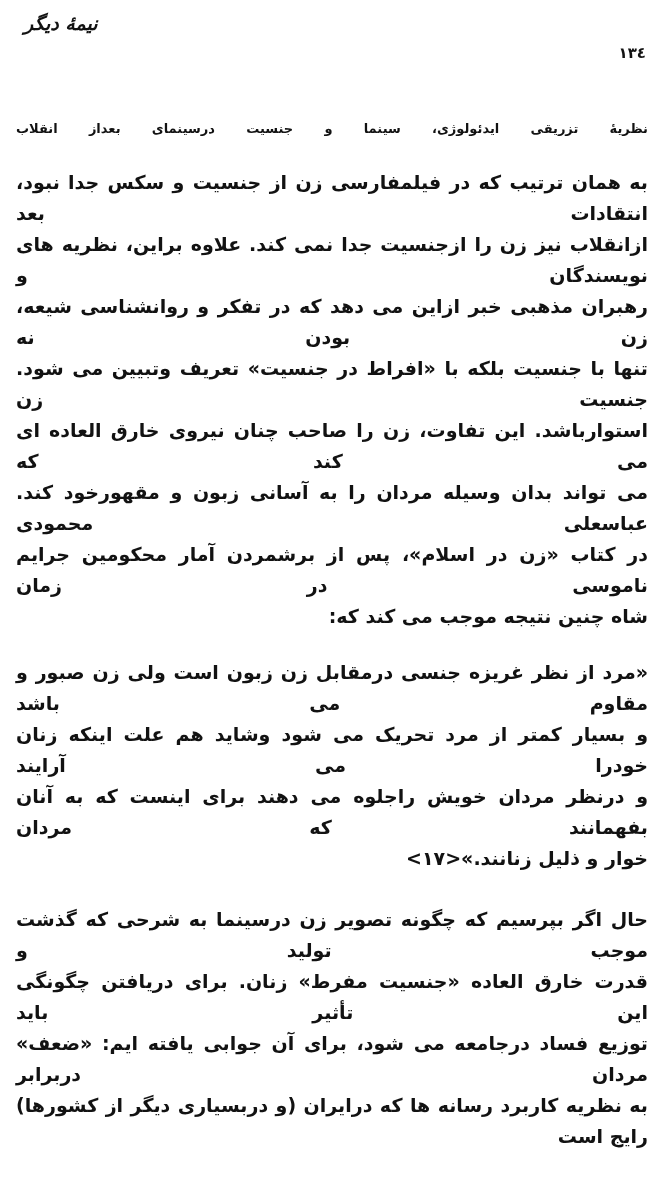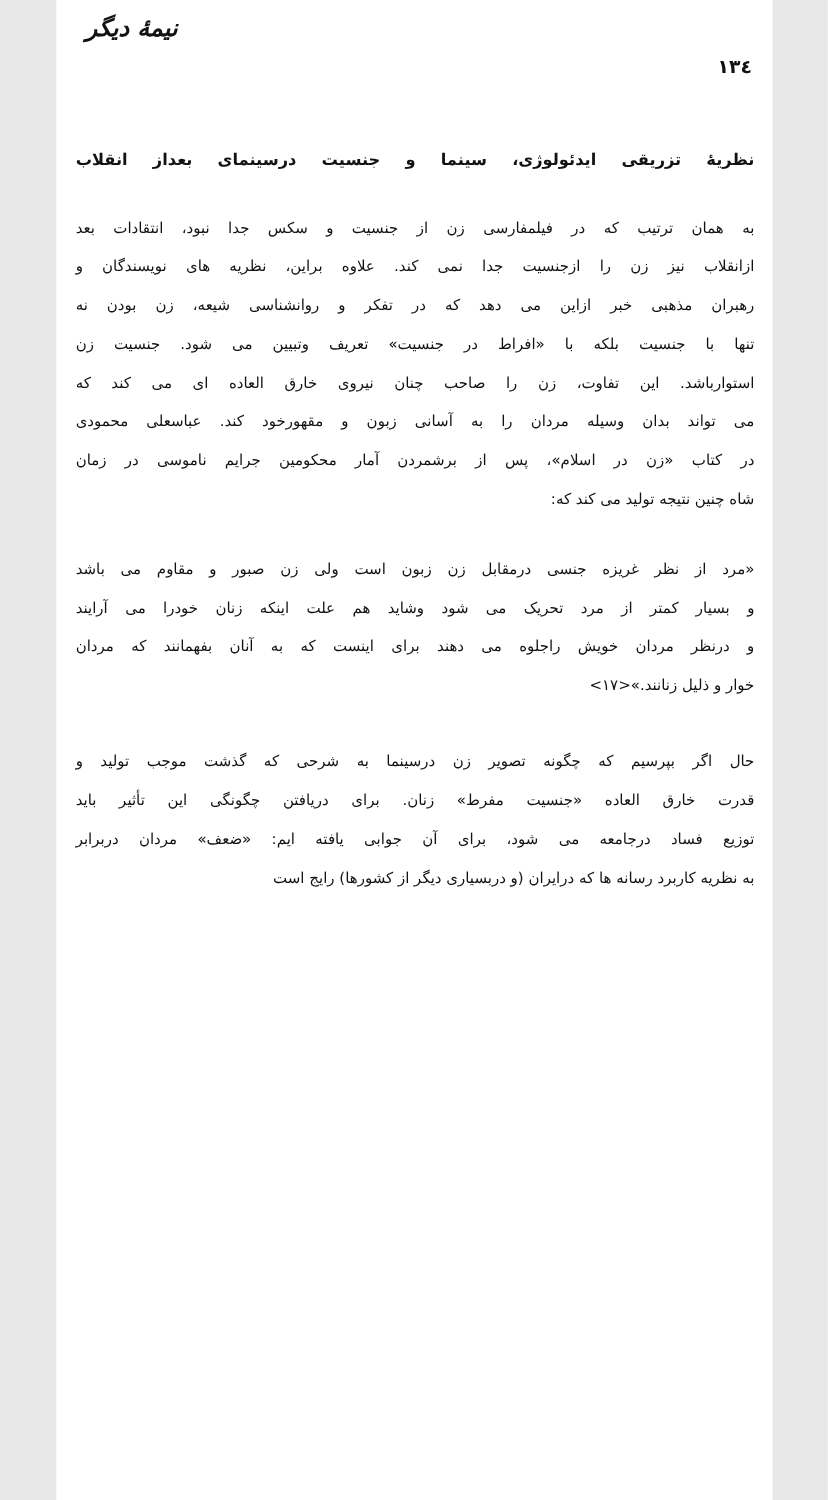--- a/index.html
+++ b/index.html
@@ -1,18 +1,18 @@
 <!DOCTYPE html>
 <html lang="fa" dir="rtl"><head>
 <meta charset="utf-8">
 <style>
   html, body { margin: 0; padding: 0; background: #e8e8e8; }
   .page {
     position: relative;
-    width: 573px;
+    width: 662px;
     height: 1200px;
     margin: 0 auto;
     background: #ffffff;
     color: #121212;
     font-family: "DejaVu Sans", sans-serif;
     direction: rtl;
     box-sizing: border-box;
     padding: 0 14px 0 16px;
     overflow: hidden;
   }
@@ -43,22 +43,22 @@
     font-weight: bold;
     line-height: 42px;
     text-align: justify;
     text-align-last: justify;
     text-justify: inter-word;
   }
   .body-text { margin-top: 17px; }
   .para {
     margin: 0;
     padding: 0;
-    font-size: 12px;
-    font-weight: normal;
+    font-size: 19px;
+    font-weight: bold;
     line-height: 31px;
   }
   .para + .para { margin-top: 25px; }
   .para.quote { margin-top: 25px; }
   .para.after-quote { margin-top: 30px; }
   .line {
     text-align: justify;
     text-align-last: justify;
     text-justify: inter-word;
     white-space: normal;
@@ -79,21 +79,21 @@
 
   <main class="body-text">
     <div class="para">
         <div class="line">به همان ترتیب که در فیلمفارسی زن از جنسیت و سکس جدا نبود، انتقادات بعد</div>
         <div class="line">ازانقلاب نیز زن را ازجنسیت جدا نمی کند. علاوه براین، نظریه های نویسندگان و</div>
         <div class="line">رهبران مذهبی خبر ازاین می دهد که در تفکر و روانشناسی شیعه، زن بودن نه</div>
         <div class="line">تنها با جنسیت بلکه با «افراط در جنسیت» تعریف وتبیین می شود. جنسیت زن</div>
         <div class="line">استوارباشد. این تفاوت، زن را صاحب چنان نیروی خارق العاده ای می کند که</div>
         <div class="line">می تواند بدان وسیله مردان را به آسانی زبون و مقهورخود کند. عباسعلی محمودی</div>
         <div class="line">در کتاب «زن در اسلام»، پس از برشمردن آمار محکومین جرایم ناموسی در زمان</div>
-        <div class="line">شاه چنین نتیجه تولید می کند که:</div>
+        <div class="line">شاه چنین نتیجه موجب می کند که:</div>
       </div>
 
     <blockquote class="para quote">
         <div class="line">«مرد از نظر غریزه جنسی درمقابل زن زبون است ولی زن صبور و مقاوم می باشد</div>
         <div class="line">و بسیار کمتر از مرد تحریک می شود وشاید هم علت اینکه زنان خودرا می آرایند</div>
         <div class="line">و درنظر مردان خویش راجلوه می دهند برای اینست که به آنان بفهمانند که مردان</div>
         <div class="line">خوار و ذلیل زنانند.»&lt;۱۷&gt;</div>
       </blockquote>
 
     <div class="para after-quote">

